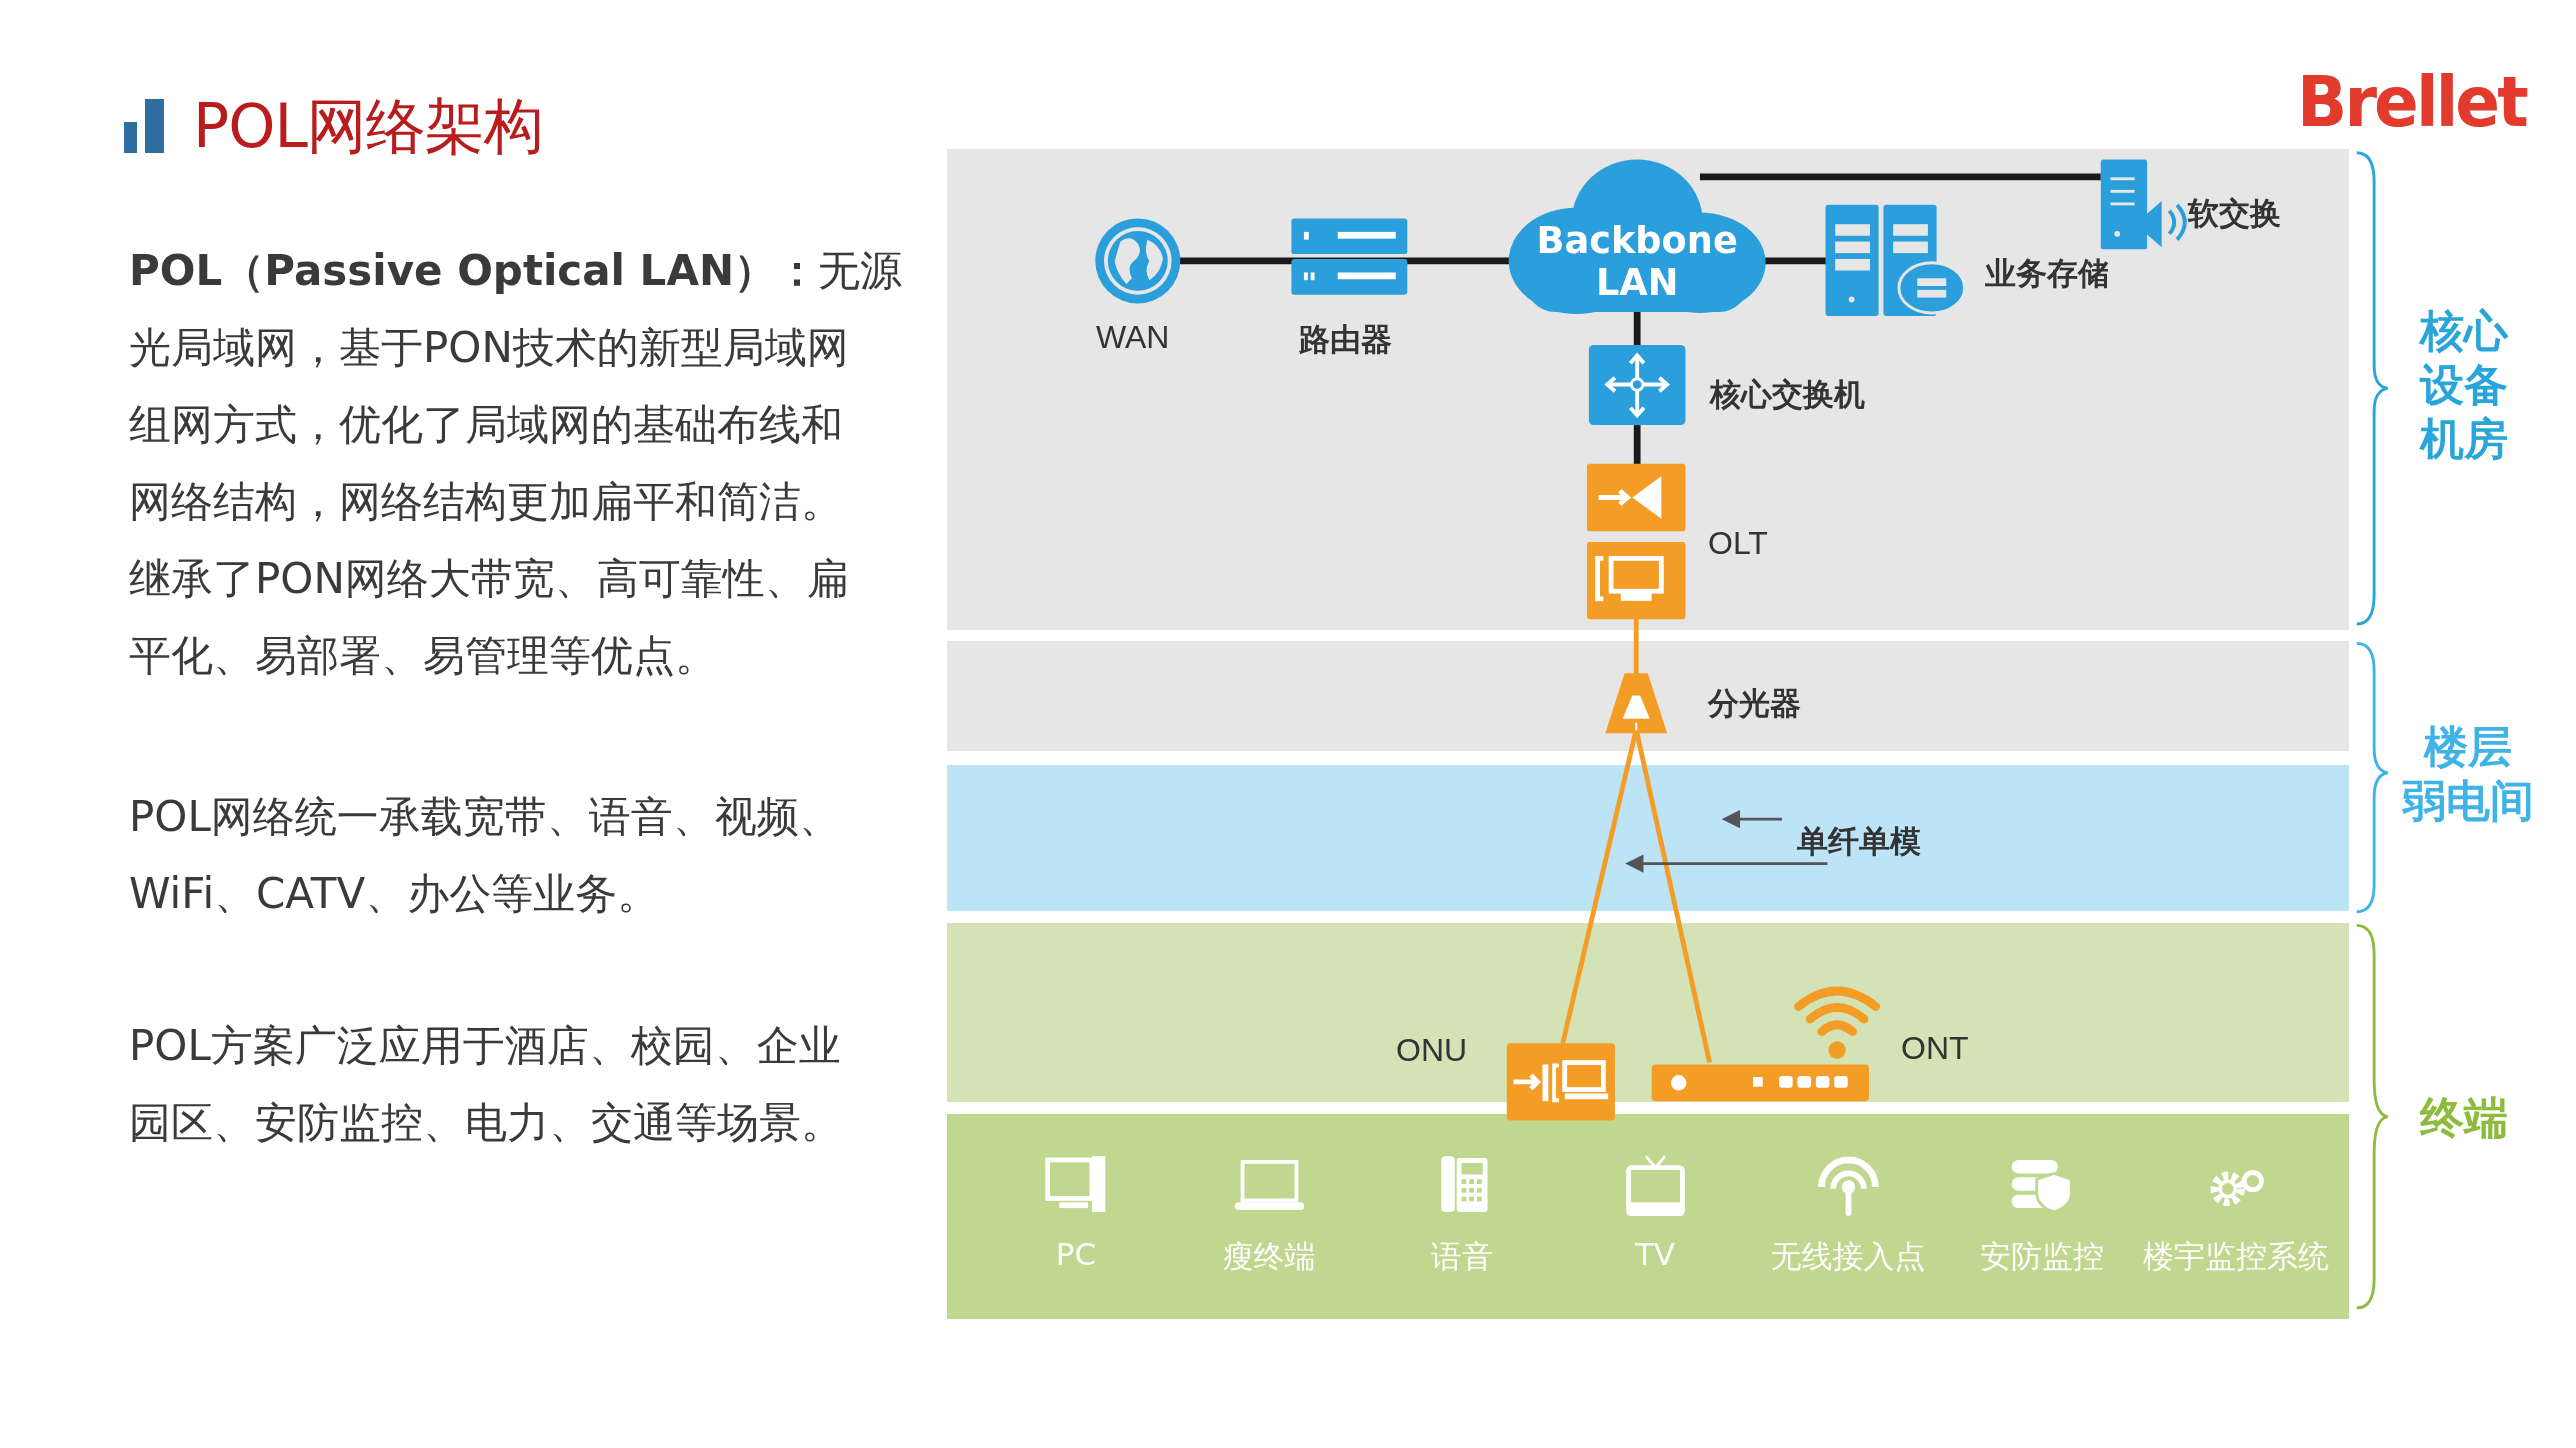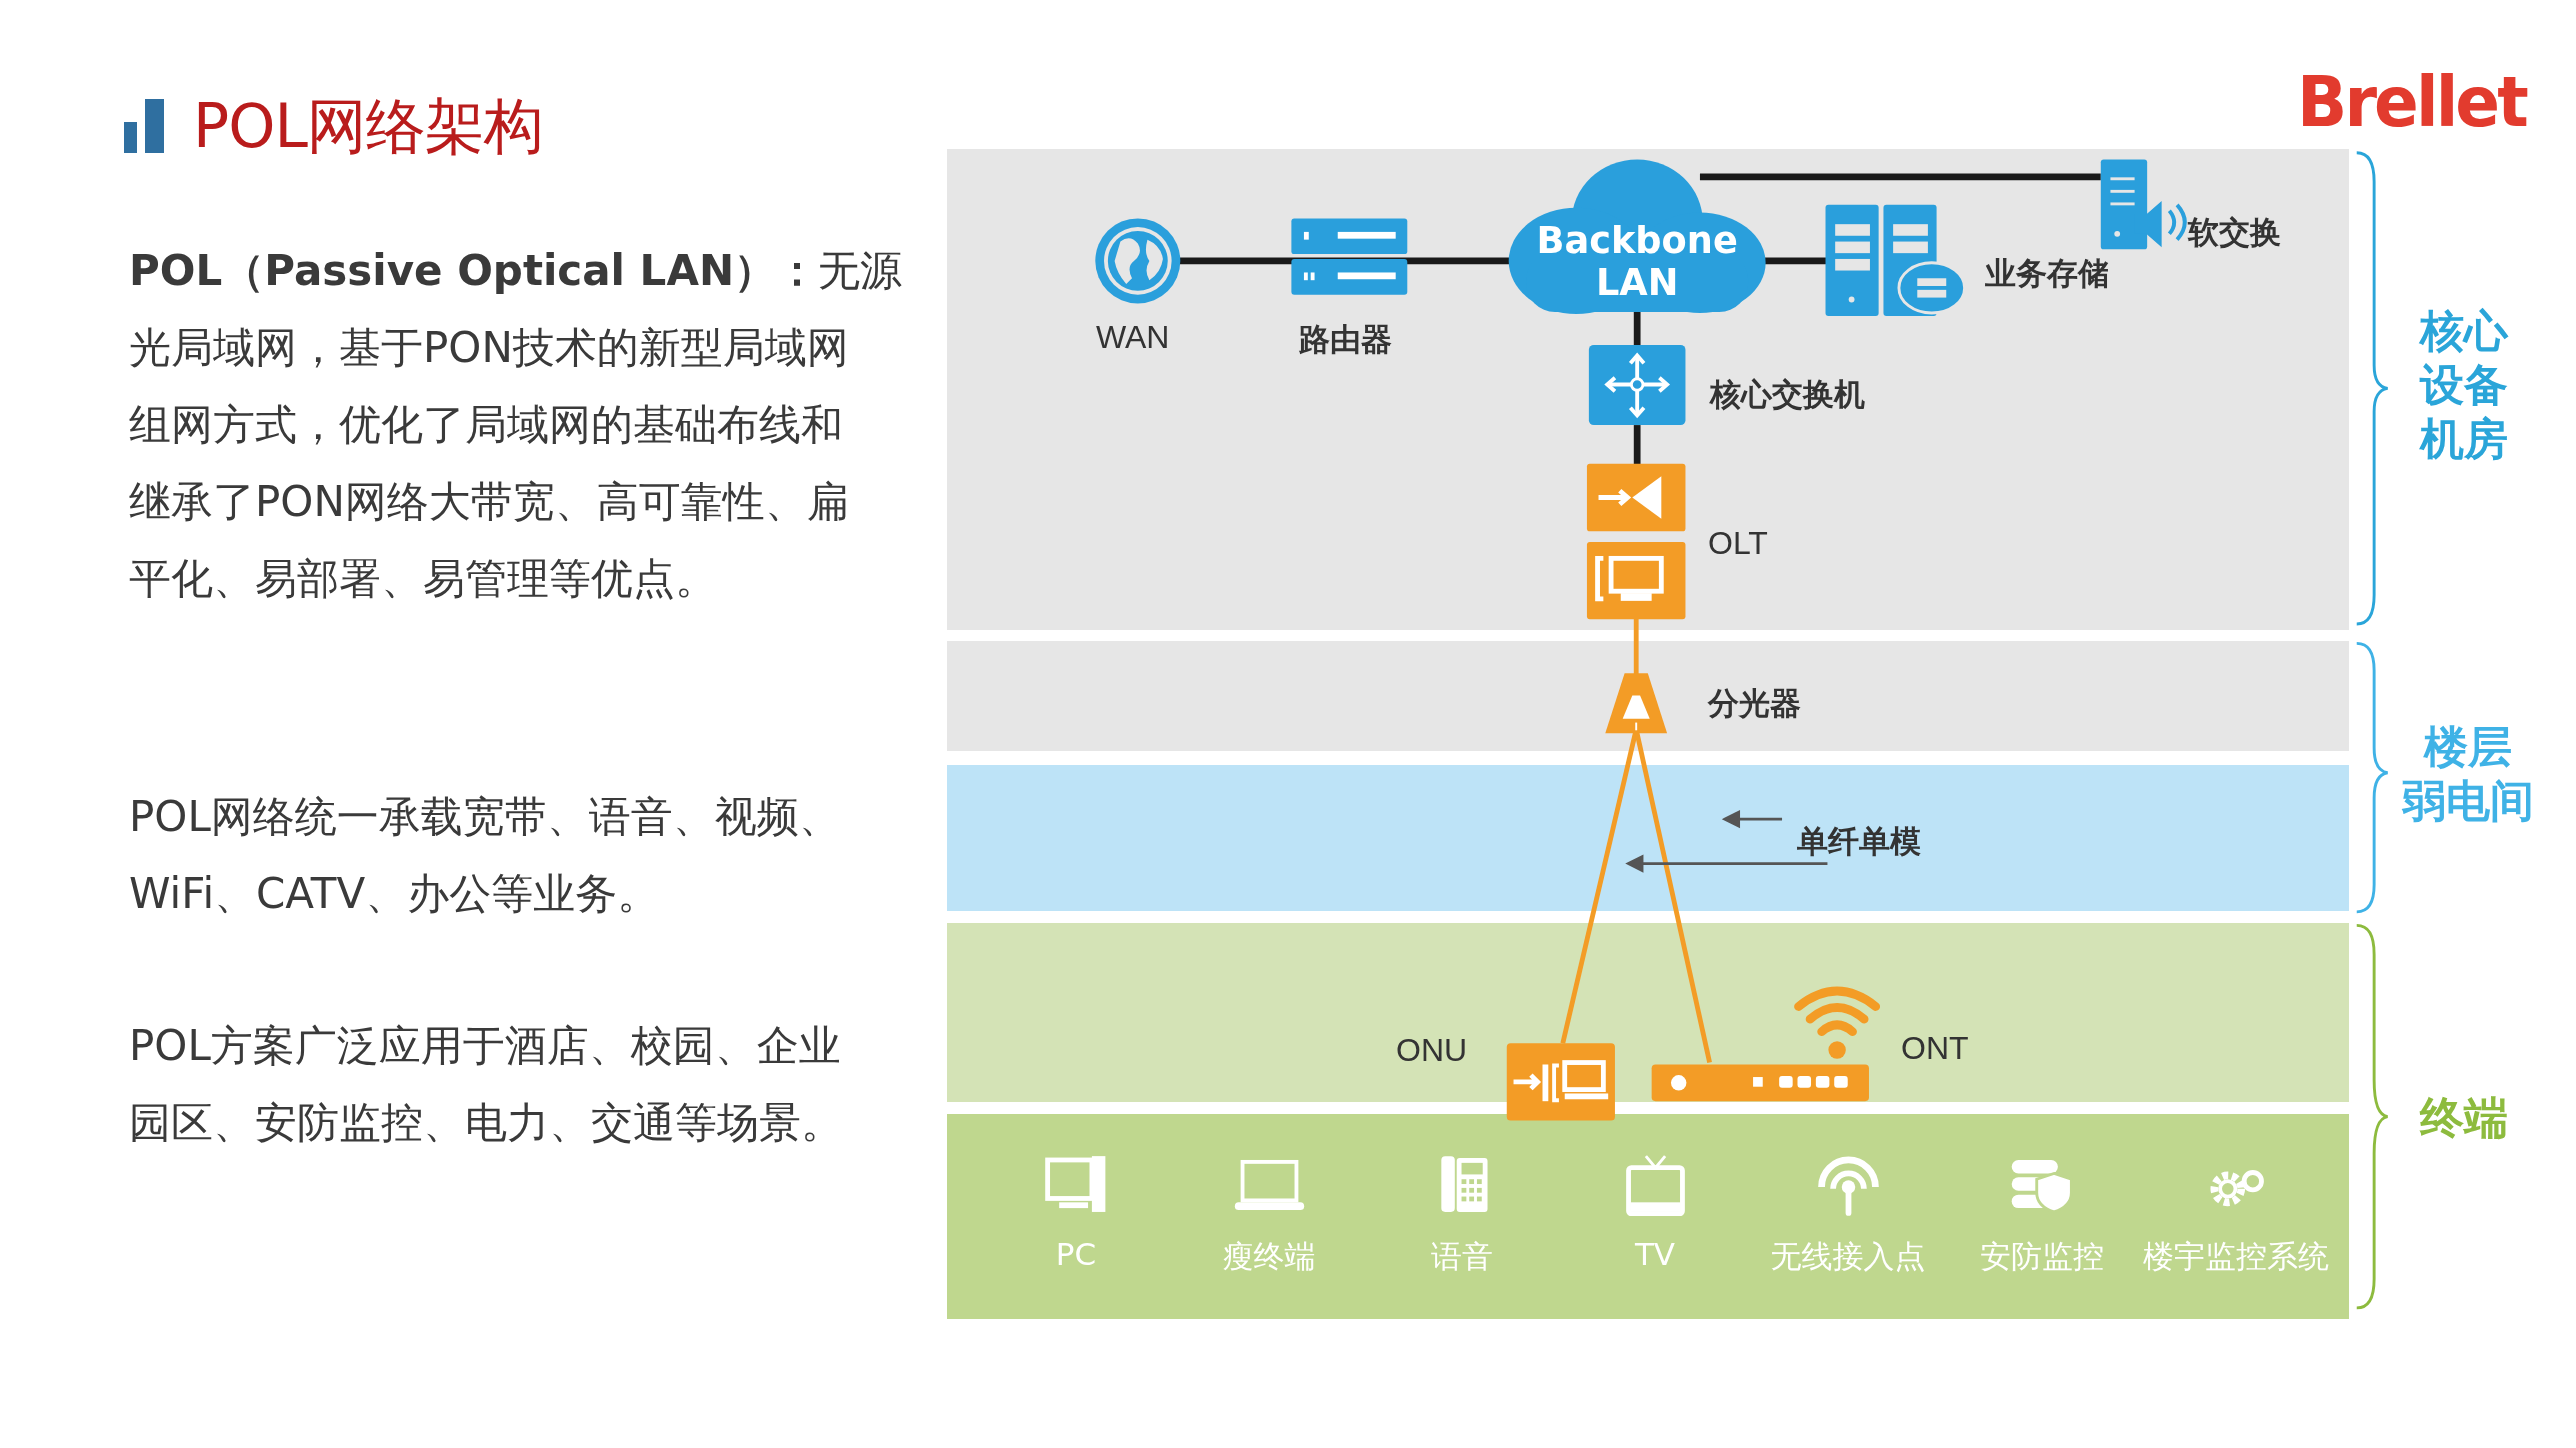--- a/index.html
+++ b/index.html
@@ -26,20 +26,21 @@
   <span style="left:0;width:12.6px;height:31px;"></span>
   <span style="left:21px;width:19.3px;height:54px;"></span>
 </div>
 <div class="abs title">POL网络架构</div>
 <div class="abs logo">Brellet</div>
 
 <div class="abs para" style="top:232px;">
   <div><b>POL（Passive Optical LAN）：</b><span>无源</span></div>
   <div>光局域网，基于PON技术的新型局域网</div>
   <div>组网方式，优化了局域网的基础布线和</div>
+  <div>网络结构，网络结构更加扁平和简洁。</div>
   <div>继承了PON网络大带宽、高可靠性、扁</div>
   <div>平化、易部署、易管理等优点。</div>
 </div>
 <div class="abs para" style="top:778px;">
   <div>POL网络统一承载宽带、语音、视频、</div>
   <div>WiFi、CATV、办公等业务。</div>
 </div>
 <div class="abs para" style="top:1007px;">
   <div>POL方案广泛应用于酒店、校园、企业</div>
   <div>园区、安防监控、电力、交通等场景。</div>
@@ -180,21 +181,21 @@
   </g>
 
   <path d="M2440 158 q18 0 18 30 l0 190 q0 22 14 24 q-14 2 -14 24 l0 190 q0 30 -18 30" stroke="#2aa5d9" stroke-width="3" fill="none"></path>
   <path d="M2440 666 q18 0 18 28 l0 80 q0 24 14 26 q-14 2 -14 26 l0 90 q0 28 -18 28" stroke="#3fb2e6" stroke-width="3" fill="none"></path>
   <path d="M2440 958 q18 0 18 30 l0 130 q0 36 14 38 q-14 2 -14 38 l0 130 q0 30 -18 30" stroke="#8dbb3e" stroke-width="3" fill="none"></path>
 </svg>
 
 <div class="abs lbl" style="left:1096px;top:319px;">WAN</div>
 <div class="abs lblb" style="left:1299px;top:319px;">路由器</div>
 <div class="abs lblb" style="left:1985px;top:253px;">业务存储</div>
-<div class="abs lblb" style="left:2188px;top:193px;margin-top:19px;">软交换</div>
+<div class="abs lblb" style="left:2188px;top:193px;">软交换</div>
 <div class="abs lblb" style="left:1710px;top:374px;">核心交换机</div>
 <div class="abs lbl" style="left:1708px;top:525px;">OLT</div>
 <div class="abs lblb" style="left:1708px;top:683px;">分光器</div>
 <div class="abs lblb" style="left:1797px;top:821px;">单纤单模</div>
 <div class="abs lbl" style="left:1396px;top:1032px;">ONU</div>
 <div class="abs lbl" style="left:1901px;top:1030px;">ONT</div>
 
 <div class="abs side" style="left:2420px;top:304px;color:#2aa5d9;">
   <div>核心</div>
   <div>设备</div>

